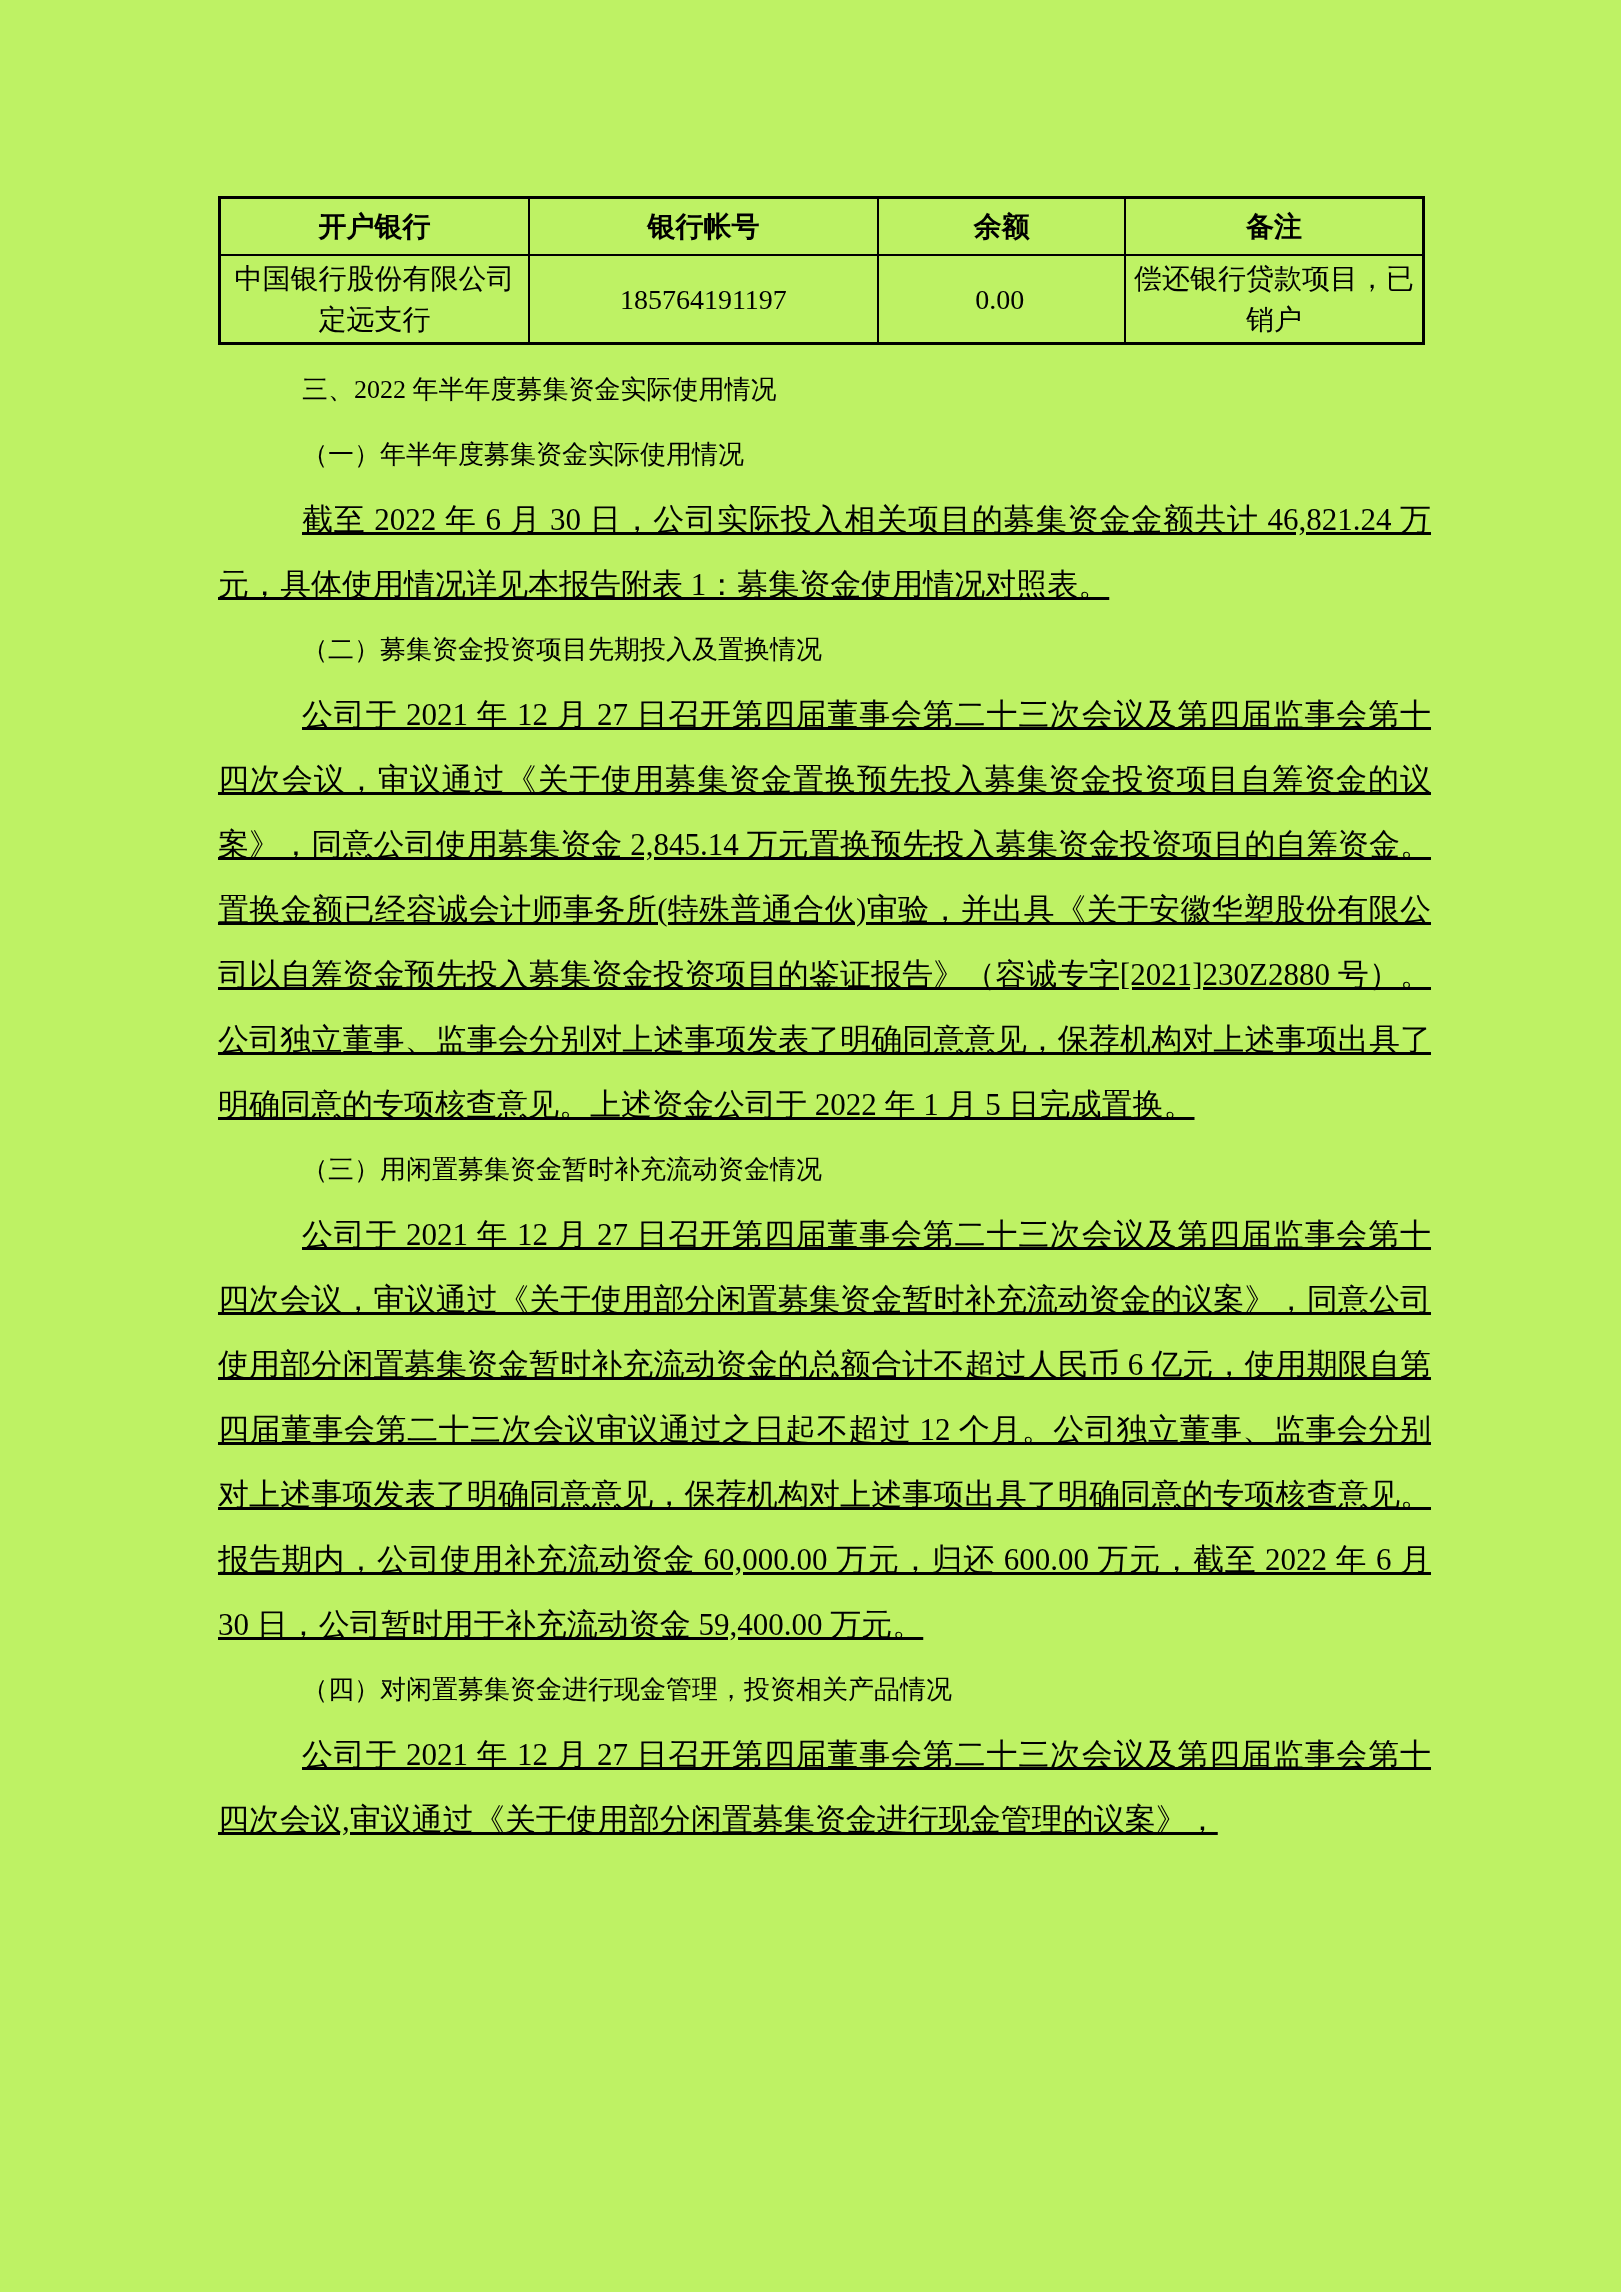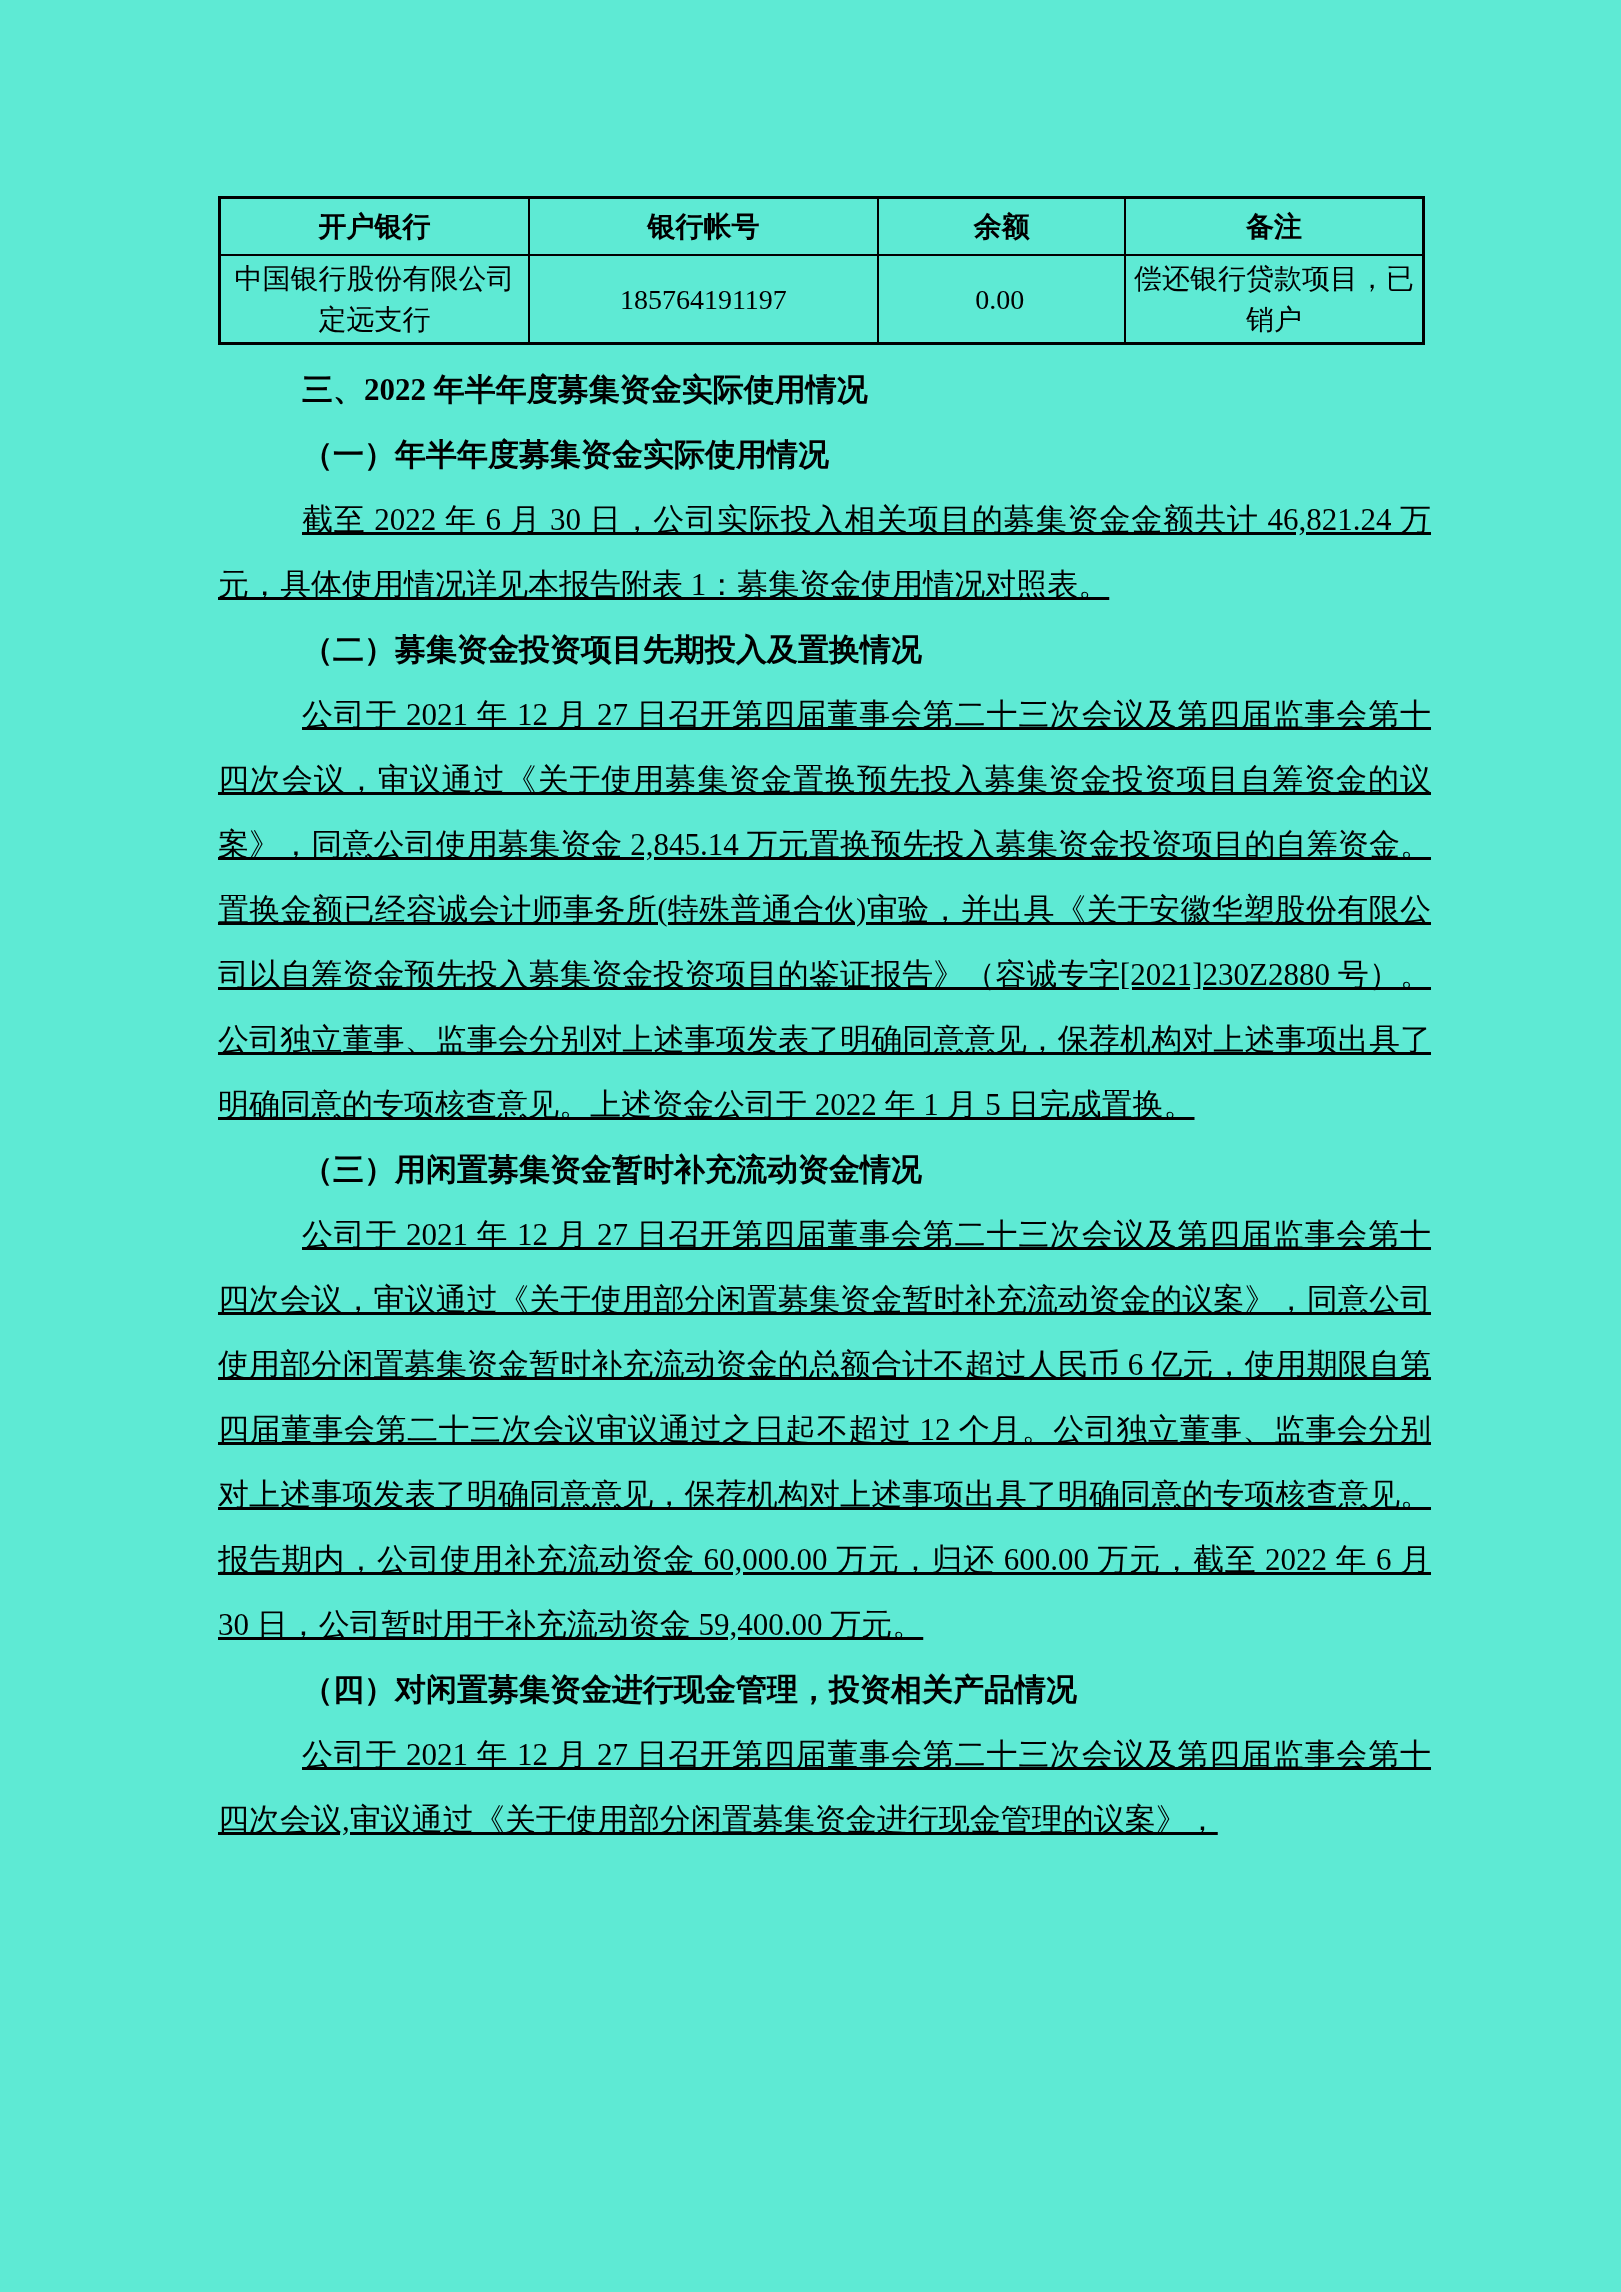--- a/index.html
+++ b/index.html
@@ -1,20 +1,20 @@
 <!DOCTYPE html>
 <html><head>
 <meta charset="utf-8">
 <style>
   html, body { margin: 0; padding: 0; background: #ffffff; }
   .page {
     position: relative;
     width: 1621px;
     height: 2293px;
-    background: #5eead4;
+    background: #bef264;
     color: #000000;
     font-family: "Liberation Serif", "DejaVu Serif", serif;
     overflow: hidden;
   }
   .content {
     position: absolute;
     left: 218px;
     top: 196px;
     width: 1213px;
   }
@@ -49,22 +49,22 @@
   .c-left  { text-align: left; }
   .c-center{ text-align: center; }
   .doc-text {
     margin-top: 11.8px;
     font-size: 31px;
     line-height: 65px;
     text-align: justify;
     text-justify: inter-ideograph;
   }
   .doc-text h1, .doc-text h2 {
-    font-size: 31px;
-    font-weight: bold;
+    font-size: 26px;
+    font-weight: normal;
     margin: 0;
     text-indent: 84px;
     line-height: 65px;
     text-align: left;
   }
   .doc-text p {
     margin: 0;
     text-indent: 84px;
     text-decoration: underline;
   }

